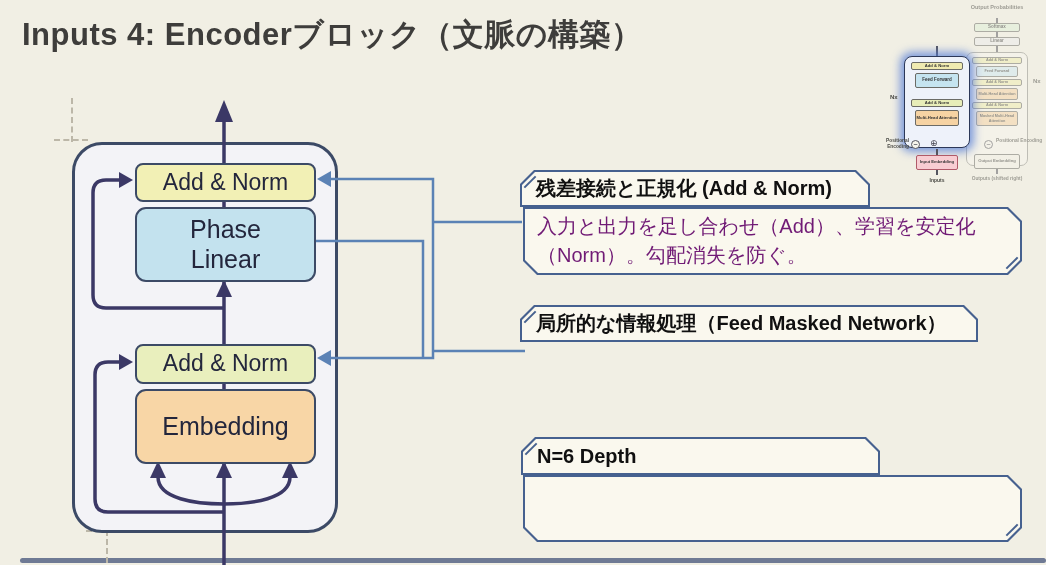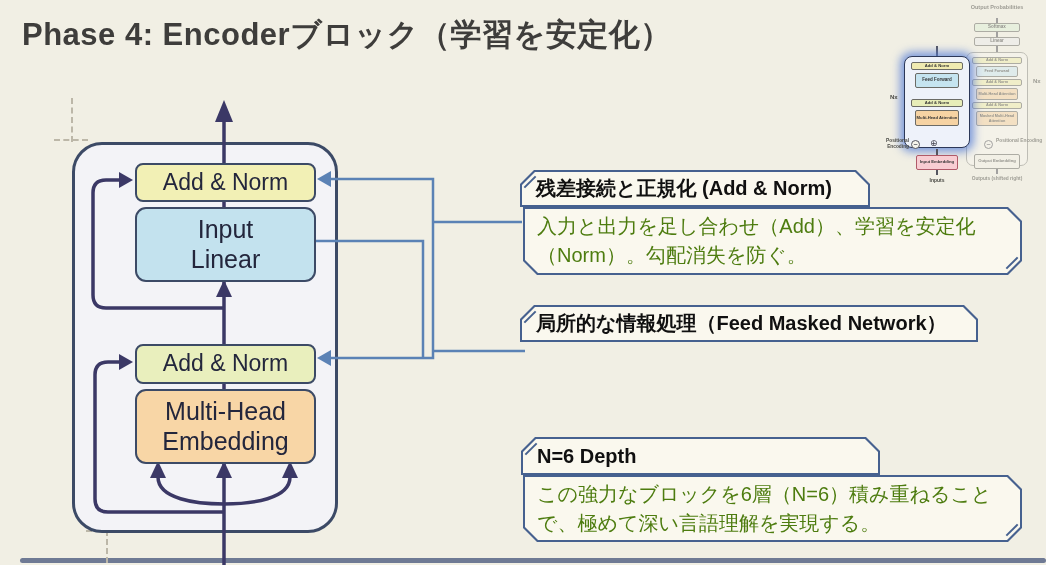--- a/index.html
+++ b/index.html
@@ -34,21 +34,21 @@
   .co-inner{position:absolute;inset:2px;background:#faf8ee;}
   .snip-top{clip-path:polygon(14px 0,calc(100% - 14px) 0,100% 14px,100% 100%,0 100%,0 14px);}
   .snip-top-in{clip-path:polygon(13px 0,calc(100% - 13px) 0,100% 13px,100% 100%,0 100%,0 13px);}
   .snip-body{clip-path:polygon(0 0,calc(100% - 14px) 0,100% 14px,100% calc(100% - 14px),calc(100% - 14px) 100%,14px 100%,0 calc(100% - 14px));}
   .snip-body-in{clip-path:polygon(0 0,calc(100% - 13px) 0,100% 13px,100% calc(100% - 13px),calc(100% - 13px) 100%,13px 100%,0 calc(100% - 13px));}
   .fold{position:absolute;height:2px;background:#46618f;z-index:6;}
   .fold-tl{left:2px;top:11px;width:16px;transform:rotate(-45deg);}
   .fold-br{right:2px;bottom:11px;width:16px;transform:rotate(-45deg);}
   .co-title{position:absolute;left:16px;right:8px;top:0;bottom:0;display:flex;align-items:center;
             font-size:20px;font-weight:bold;color:#101010;white-space:nowrap;}
-  .co-text{position:absolute;left:14px;right:16px;top:5px;font-size:20px;color:#4d7c0f;line-height:1.45;}
+  .co-text{position:absolute;left:14px;right:16px;top:5px;font-size:20px;color:#701a75;line-height:1.45;}
 
   
   .guide{position:absolute;z-index:0;}
   .gv{border-left:2px dashed #bcb7a8;width:0;}
   .gh{border-top:2px dashed #bcb7a8;height:0;}
 
   
   .bottom-bar{position:absolute;left:20px;top:558px;width:1026px;height:5px;
               background:#6f7a94;border-radius:3px;z-index:0;}
 
@@ -74,21 +74,21 @@
 
 <div id="slide">
 
   <div class="bottom-bar"></div>
 
   <div class="guide gv" style="left:71px;top:98px;height:44px;"></div>
   <div class="guide gh" style="left:54px;top:139px;width:34px;"></div>
   <div class="guide gv" style="left:106px;top:512px;height:51px;"></div>
   <div class="guide gh" style="left:86px;top:530px;width:38px;"></div>
 
-  <div class="title">Phase 4: Encoderブロック（学習を安定化）</div>
+  <div class="title">Inputs 4: Encoderブロック（文脈の構築）</div>
 
   <div class="enc-container"></div>
 
   <svg id="lines" width="1046" height="565" viewBox="0 0 1046 565">
 
     <g stroke="#5b82b5" stroke-width="2.5" fill="none">
       <path d="M326,179 H433 V358 H326"></path>
       <path d="M433,222 H522"></path>
       <path d="M313,241 H423 V357"></path>
       <path d="M433,351 H525"></path>
@@ -113,28 +113,27 @@
       <polygon points="290,461 282,478 298,478"></polygon>
       <polygon points="133,180 119,172 119,188"></polygon>
       <polygon points="133,362 119,354 119,370"></polygon>
     </g>
   </svg>
 
   <div class="dbox" id="addnorm1">
     <span class="l">Add &amp; Norm</span>
   </div>
   <div class="dbox" id="feedforward">
-    <span class="l">Input</span>
+    <span class="l">Phase</span>
     <span class="l">Linear</span>
   </div>
   <div class="dbox" id="addnorm2">
     <span class="l">Add &amp; Norm</span>
   </div>
   <div class="dbox" id="mha">
-    <span class="l">Multi-Head</span>
     <span class="l">Embedding</span>
   </div>
 
   <div class="callout-header" style="left:520px;top:170px;width:350px;height:37px;">
     <div class="co-outer snip-top"></div>
     <div class="co-inner snip-top-in"></div>
     <div class="fold fold-tl"></div>
     <div class="co-title">残差接続と正規化 (Add &amp; Norm)</div>
   </div>
   <div class="callout-body" style="left:523px;top:207px;width:499px;height:68px;">
@@ -154,21 +153,20 @@
   <div class="callout-header" style="left:521px;top:437px;width:359px;height:38px;">
     <div class="co-outer snip-top"></div>
     <div class="co-inner snip-top-in"></div>
     <div class="fold fold-tl"></div>
     <div class="co-title">N=6 Depth</div>
   </div>
   <div class="callout-body" style="left:523px;top:475px;width:499px;height:67px;">
     <div class="co-outer snip-body"></div>
     <div class="co-inner snip-body-in"></div>
     <div class="fold fold-br"></div>
-    <div class="co-text">この強力なブロックを6層（N=6）積み重ねることで、極めて深い言語理解を実現する。</div>
   </div>
 
   <div class="mini">
 
     <div class="faded">
       <div class="m-abs m-lab" style="left:84px;top:2px;width:70px;font-size:5.5px;">Output Probabilities</div>
       <div class="m-line" style="left:118px;top:16px;height:5px;"></div>
       <div class="m-abs m-box" style="left:96px;top:21px;width:46px;height:9px;font-size:4.5px;background:#dff0d8;">Softmax</div>
       <div class="m-line" style="left:118px;top:30px;height:5px;"></div>
       <div class="m-abs m-box" style="left:96px;top:35px;width:46px;height:9px;font-size:4.5px;background:#ececec;">Linear</div>

